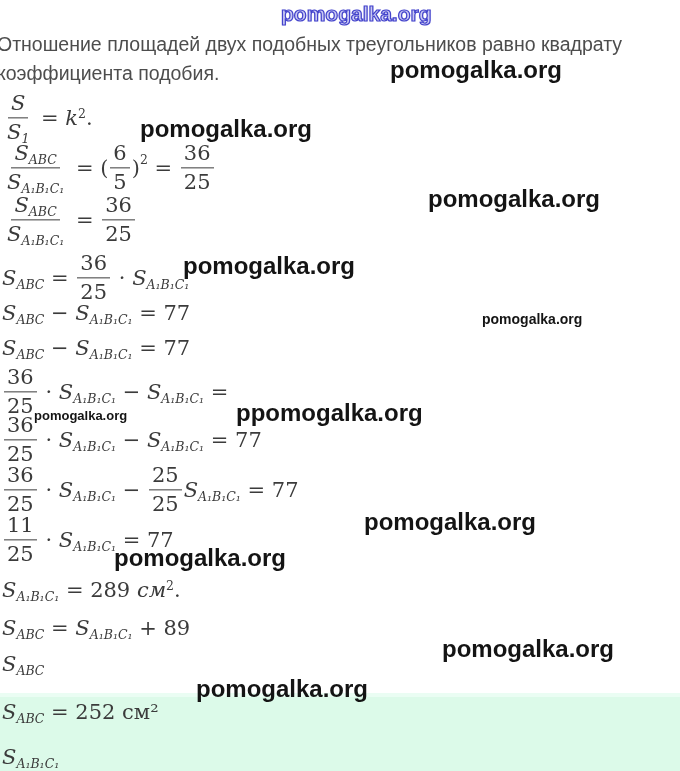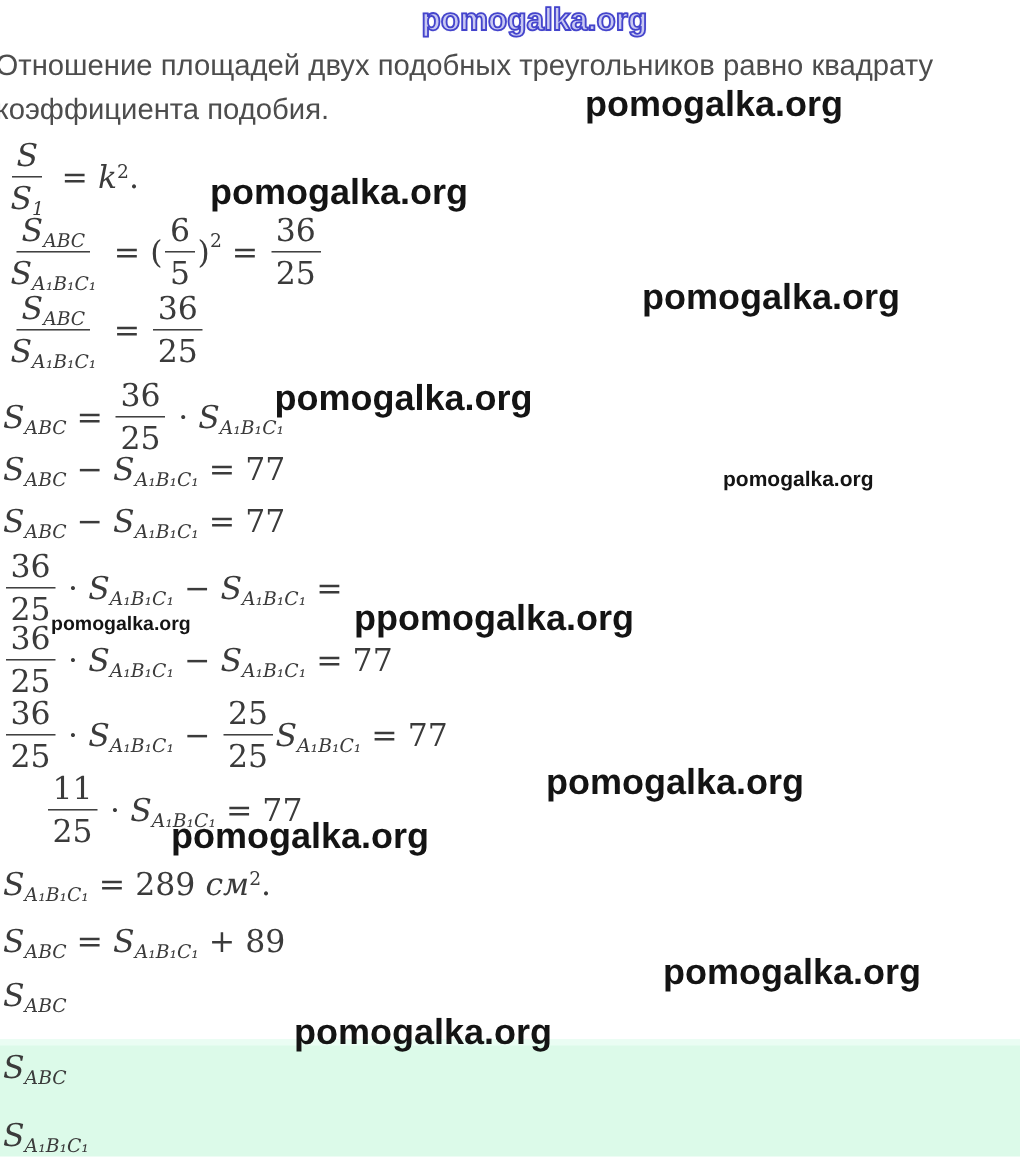--- a/index.html
+++ b/index.html
@@ -64,25 +64,25 @@
 <div id="math-layer">
     <div class="mline" style="top: 118px; color: rgb(59, 59, 59);"><span class="frac"><span class="num"><span class="var"><span>S</span></span></span><span class="den"><span class="var"><span>S</span><sub>1</sub></span></span></span><span class="op"> = </span><span class="var"><span>k</span><sup>2</sup></span><span class="op">.</span></div>
     <div class="mline" style="top: 168px; color: rgb(59, 59, 59);"><span class="frac"><span class="num"><span class="var"><span>S</span><sub>ABC</sub></span></span><span class="den"><span class="var"><span>S</span><sub>A₁B₁C₁</sub></span></span></span><span class="op"> = (</span><span class="frac"><span class="num"><span class="op">6</span></span><span class="den"><span class="op">5</span></span></span><span class="op">)</span><sup>2</sup><span class="op"> = </span><span class="frac"><span class="num"><span class="op">36</span></span><span class="den"><span class="op">25</span></span></span></div>
     <div class="mline" style="top: 220px; color: rgb(59, 59, 59);"><span class="frac"><span class="num"><span class="var"><span>S</span><sub>ABC</sub></span></span><span class="den"><span class="var"><span>S</span><sub>A₁B₁C₁</sub></span></span></span><span class="op"> = </span><span class="frac"><span class="num"><span class="op">36</span></span><span class="den"><span class="op">25</span></span></span></div>
     <div class="mline" style="top: 278px; color: rgb(59, 59, 59);"><span class="var"><span>S</span><sub>ABC</sub></span><span class="op"> = </span><span class="frac"><span class="num"><span class="op">36</span></span><span class="den"><span class="op">25</span></span></span><span class="op"> · </span><span class="var"><span>S</span><sub>A₁B₁C₁</sub></span></div>
     <div class="mline" style="top: 313px; color: rgb(59, 59, 59);"><span class="var"><span>S</span><sub>ABC</sub></span><span class="op"> − </span><span class="var"><span>S</span><sub>A₁B₁C₁</sub></span><span class="op"> = 77</span></div>
     <div class="mline" style="top: 348px; color: rgb(59, 59, 59);"><span class="var"><span>S</span><sub>ABC</sub></span><span class="op"> − </span><span class="var"><span>S</span><sub>A₁B₁C₁</sub></span><span class="op"> = 77</span></div>
     <div class="mline" style="top: 392px; color: rgb(59, 59, 59);"><span class="frac"><span class="num"><span class="op">36</span></span><span class="den"><span class="op">25</span></span></span><span class="op"> · </span><span class="var"><span>S</span><sub>A₁B₁C₁</sub></span><span class="op"> − </span><span class="var"><span>S</span><sub>A₁B₁C₁</sub></span><span class="op"> = </span></div>
     <div class="mline" style="top: 440px; color: rgb(59, 59, 59);"><span class="frac"><span class="num"><span class="op">36</span></span><span class="den"><span class="op">25</span></span></span><span class="op"> · </span><span class="var"><span>S</span><sub>A₁B₁C₁</sub></span><span class="op"> − </span><span class="var"><span>S</span><sub>A₁B₁C₁</sub></span><span class="op"> = 77</span></div>
     <div class="mline" style="top: 490px; color: rgb(59, 59, 59);"><span class="frac"><span class="num"><span class="op">36</span></span><span class="den"><span class="op">25</span></span></span><span class="op"> · </span><span class="var"><span>S</span><sub>A₁B₁C₁</sub></span><span class="op"> − </span><span class="frac"><span class="num"><span class="op">25</span></span><span class="den"><span class="op">25</span></span></span><span class="var"><span>S</span><sub>A₁B₁C₁</sub></span><span class="op"> = 77</span></div>
-    <div class="mline" style="top: 540px; color: rgb(59, 59, 59); margin-left: 28px;"><span class="frac"><span class="num"><span class="op">11</span></span><span class="den"><span class="op">25</span></span></span><span class="op"> · </span><span class="var"><span>S</span><sub>A₁B₁C₁</sub></span><span class="op"> = 77</span></div>
+    <div class="mline" style="top: 540px; color: rgb(59, 59, 59);"><span class="frac"><span class="num"><span class="op">11</span></span><span class="den"><span class="op">25</span></span></span><span class="op"> · </span><span class="var"><span>S</span><sub>A₁B₁C₁</sub></span><span class="op"> = 77</span></div>
     <div class="mline" style="top: 590px; color: rgb(59, 59, 59);"><span class="var"><span>S</span><sub>A₁B₁C₁</sub></span><span class="op"> = 289 </span><span class="var"><span>см</span><sup>2</sup></span><span class="op">.</span></div>
     <div class="mline" style="top: 628px; color: rgb(59, 59, 59);"><span class="var"><span>S</span><sub>ABC</sub></span><span class="op"> = </span><span class="var"><span>S</span><sub>A₁B₁C₁</sub></span><span class="op"> + 89</span></div>
     <div class="mline" style="top: 664px; color: rgb(59, 59, 59);"><span class="var"><span>S</span><sub>ABC</sub></span></div>
-    <div class="mline" style="top: 712px; color: rgb(59, 59, 59);"><span class="var"><span>S</span><sub>ABC</sub></span></div>
+    <div class="mline" style="top: 712px; color: rgb(59, 59, 59);"><span class="var"><span>S</span><sub>ABC</sub></span><span class="op"> = 252 см²</span></div>
     <div class="mline" style="top: 757px; color: rgb(59, 59, 59);"><span class="var"><span>S</span><sub>A₁B₁C₁</sub></span></div>
   </div>
 
 <div id="wm-layer">
     <span class="wm outline" style="left: 281px; top: 2px;">pomogalka.org</span>
     <span class="wm big" style="left: 390px; top: 57px;">pomogalka.org</span>
     <span class="wm big" style="left: 140px; top: 116px;">pomogalka.org</span>
     <span class="wm big" style="left: 428px; top: 186px;">pomogalka.org</span>
     <span class="wm big" style="left: 183px; top: 253px;">pomogalka.org</span>
     <span class="wm small" style="left: 482px; top: 312px;">pomogalka.org</span>

